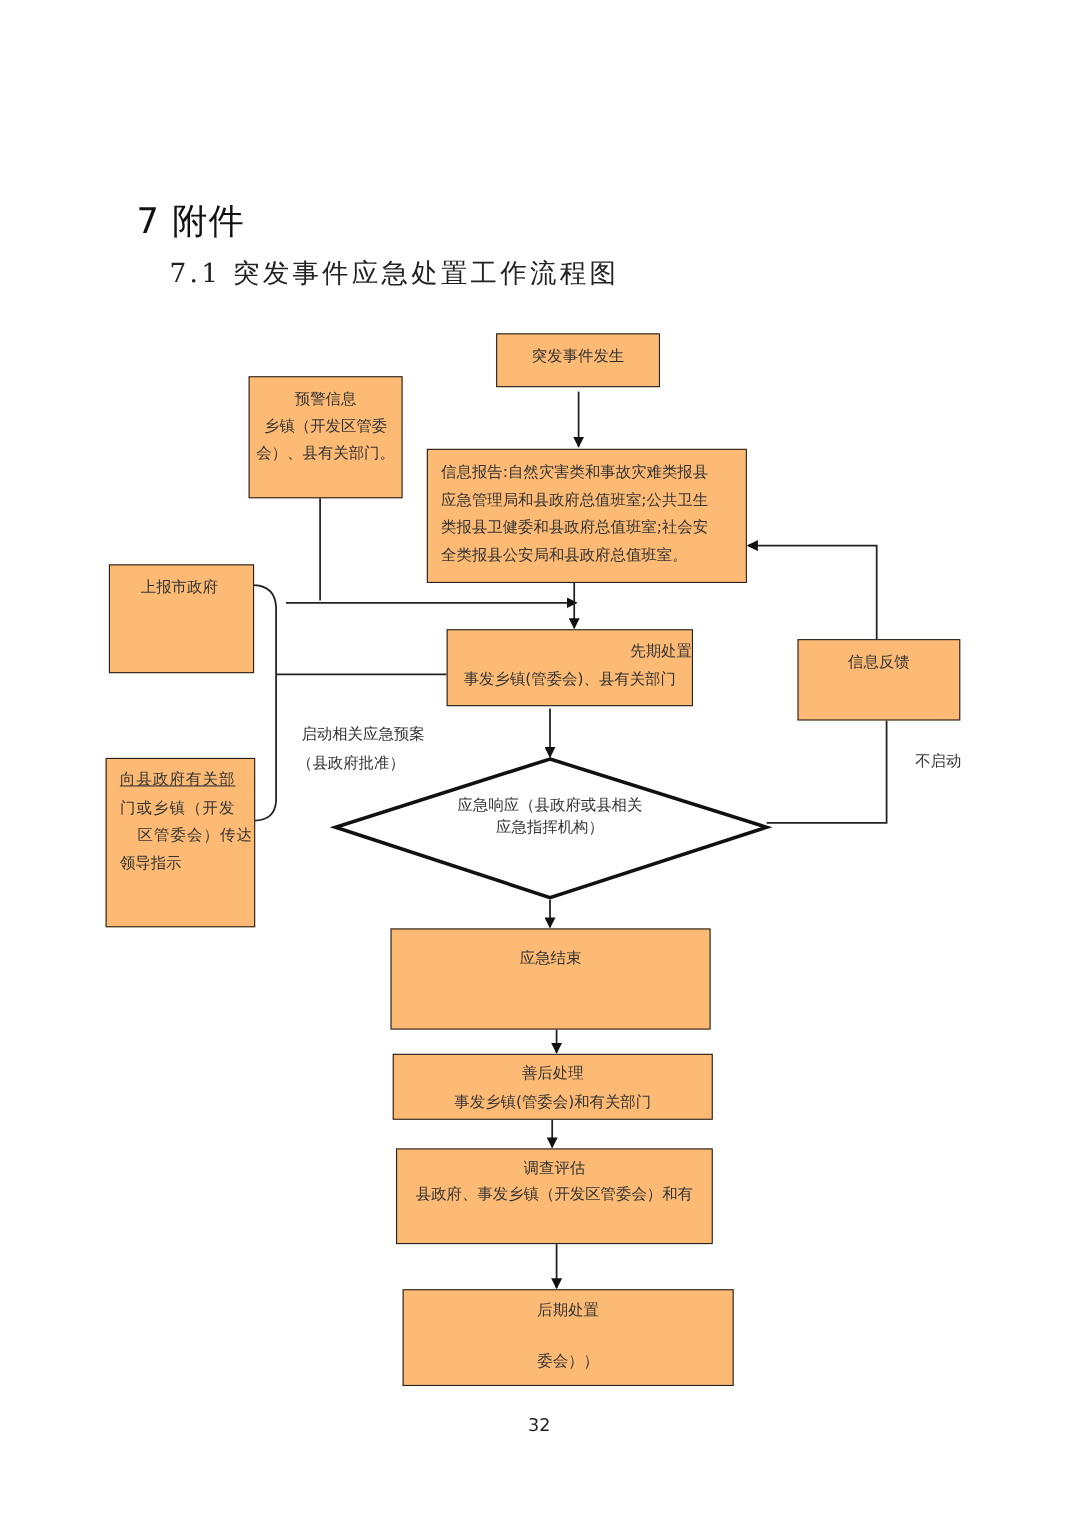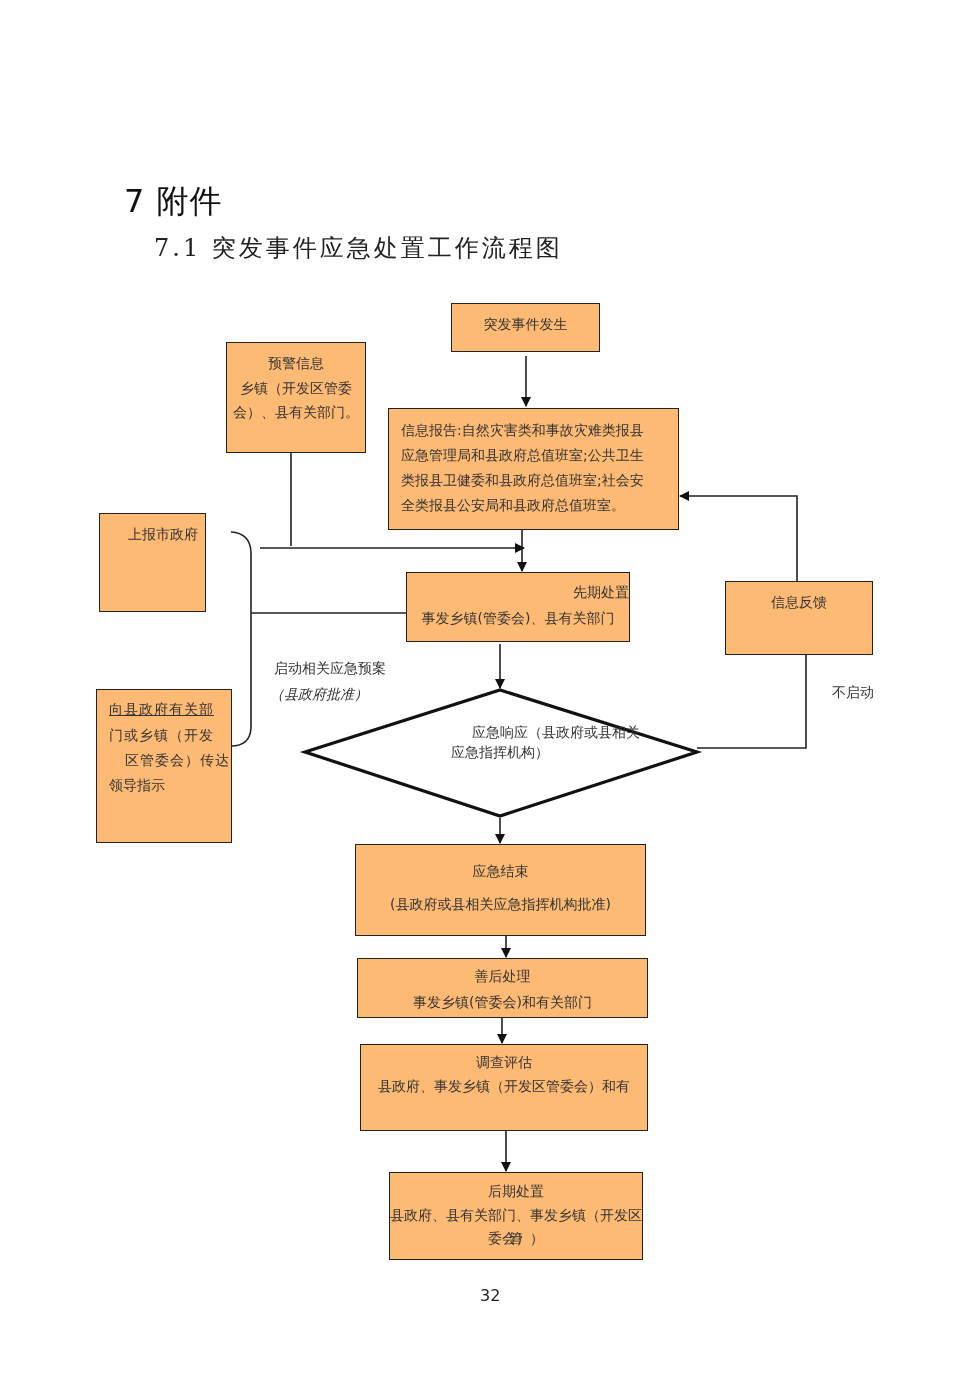--- a/index.html
+++ b/index.html
@@ -67,62 +67,60 @@
   <div class="txt center" style="left:0;right:0;top:57px;">会）、县有关部门。</div>
 </div>
 
 <div class="box" style="left:388px;top:408px;width:291px;height:122px;">
   <div class="txt" style="left:12px;top:9px;">信息报告:自然灾害类和事故灾难类报县</div>
   <div class="txt" style="left:12px;top:34px;">应急管理局和县政府总值班室;公共卫生</div>
   <div class="txt" style="left:12px;top:59px;">类报县卫健委和县政府总值班室;社会安</div>
   <div class="txt" style="left:12px;top:84px;">全类报县公安局和县政府总值班室。</div>
 </div>
 
-<div class="box" style="left:99px;top:513px;width:107px;height:99px;text-align:right;">
+<div class="box" style="left:99px;top:513px;width:132px;height:99px;text-align:right;">
   <div class="txt" style="left:28px;top:8px;">上报市政府</div>
 </div>
 
 <div class="box" style="left:406px;top:572px;width:224px;height:70px;">
   <div class="txt center" style="left:0;right:0;top:7px;text-align:right;">先期处置</div>
   <div class="txt center" style="left:0;right:0;top:33px;">事发乡镇(管委会)、县有关部门</div>
 </div>
 
 <div class="box" style="left:725px;top:581px;width:148px;height:74px;">
   <div class="txt center" style="left:0;right:0;top:8px;">信息反馈</div>
 </div>
 
 <div class="txt" style="left:274px;top:656px;">启动相关应急预案</div>
-<div class="txt" style="left:270px;top:682px;font-style:italic;">（县政府批准）</div>
+<div class="txt" style="left:270px;top:682px;">（县政府批准）</div>
 
 <div class="txt" style="left:832px;top:680px;">不启动</div>
 
 <div class="box" style="left:96px;top:689px;width:136px;height:154px;">
   <div class="txt" style="left:12px;top:7px;letter-spacing:1px;text-decoration:underline;">向县政府有关部</div>
   <div class="txt" style="left:12px;top:33px;letter-spacing:1px;">门或乡镇（开发</div>
   <div class="txt" style="left:12px;top:58px;letter-spacing:1px;padding-left:16px;">区管委会）传达</div>
   <div class="txt" style="left:12px;top:83px;">领导指示</div>
 </div>
 
-<div class="txt center" style="left:360px;width:280px;top:722px;line-height:20px;text-align:right;">应急响应（县政府或县相关</div>
+<div class="txt center" style="left:360px;width:280px;top:722px;line-height:20px;">应急响应（县政府或县相关</div>
 <div class="txt center" style="left:360px;width:280px;top:742px;line-height:20px;">应急指挥机构）</div>
 
 <div class="box" style="left:355px;top:844px;width:291px;height:92px;">
   <div class="txt center" style="left:0;right:0;top:14px;">应急结束</div>
-  <div class="txt center" style="left:0;right:0;top:47px;">(县政府或县相关应急指挥机构批准)</div>
 </div>
 
 <div class="box" style="left:357px;top:958px;width:291px;height:60px;">
   <div class="txt center" style="left:0;right:0;top:5px;">善后处理</div>
   <div class="txt center" style="left:0;right:0;top:31px;">事发乡镇(管委会)和有关部门</div>
 </div>
 
 <div class="box" style="left:360px;top:1044px;width:288px;height:87px;">
   <div class="txt center" style="left:0;right:0;top:6px;line-height:23px;">调查评估</div>
   <div class="txt center" style="left:0;right:0;top:30px;line-height:23px;">县政府、事发乡镇（开发区管委会）和有</div>
 </div>
 
-<div class="box" style="left:366px;top:1172px;width:254px;height:88px;margin-left:23px;">
+<div class="box" style="left:366px;top:1172px;width:301px;height:88px;">
   <div class="txt center" style="left:0;right:0;top:7px;line-height:23px;">后期处置</div>
-  <div class="txt center" style="left:0;right:0;top:31px;line-height:23px;">县政府、县有关部门、事发乡镇（开发区管</div>
   <div class="txt center" style="left:0;right:0;top:54px;line-height:23px;">委会））</div>
 </div>
 
 <div class="page-num">32</div>
 
 </body></html>

